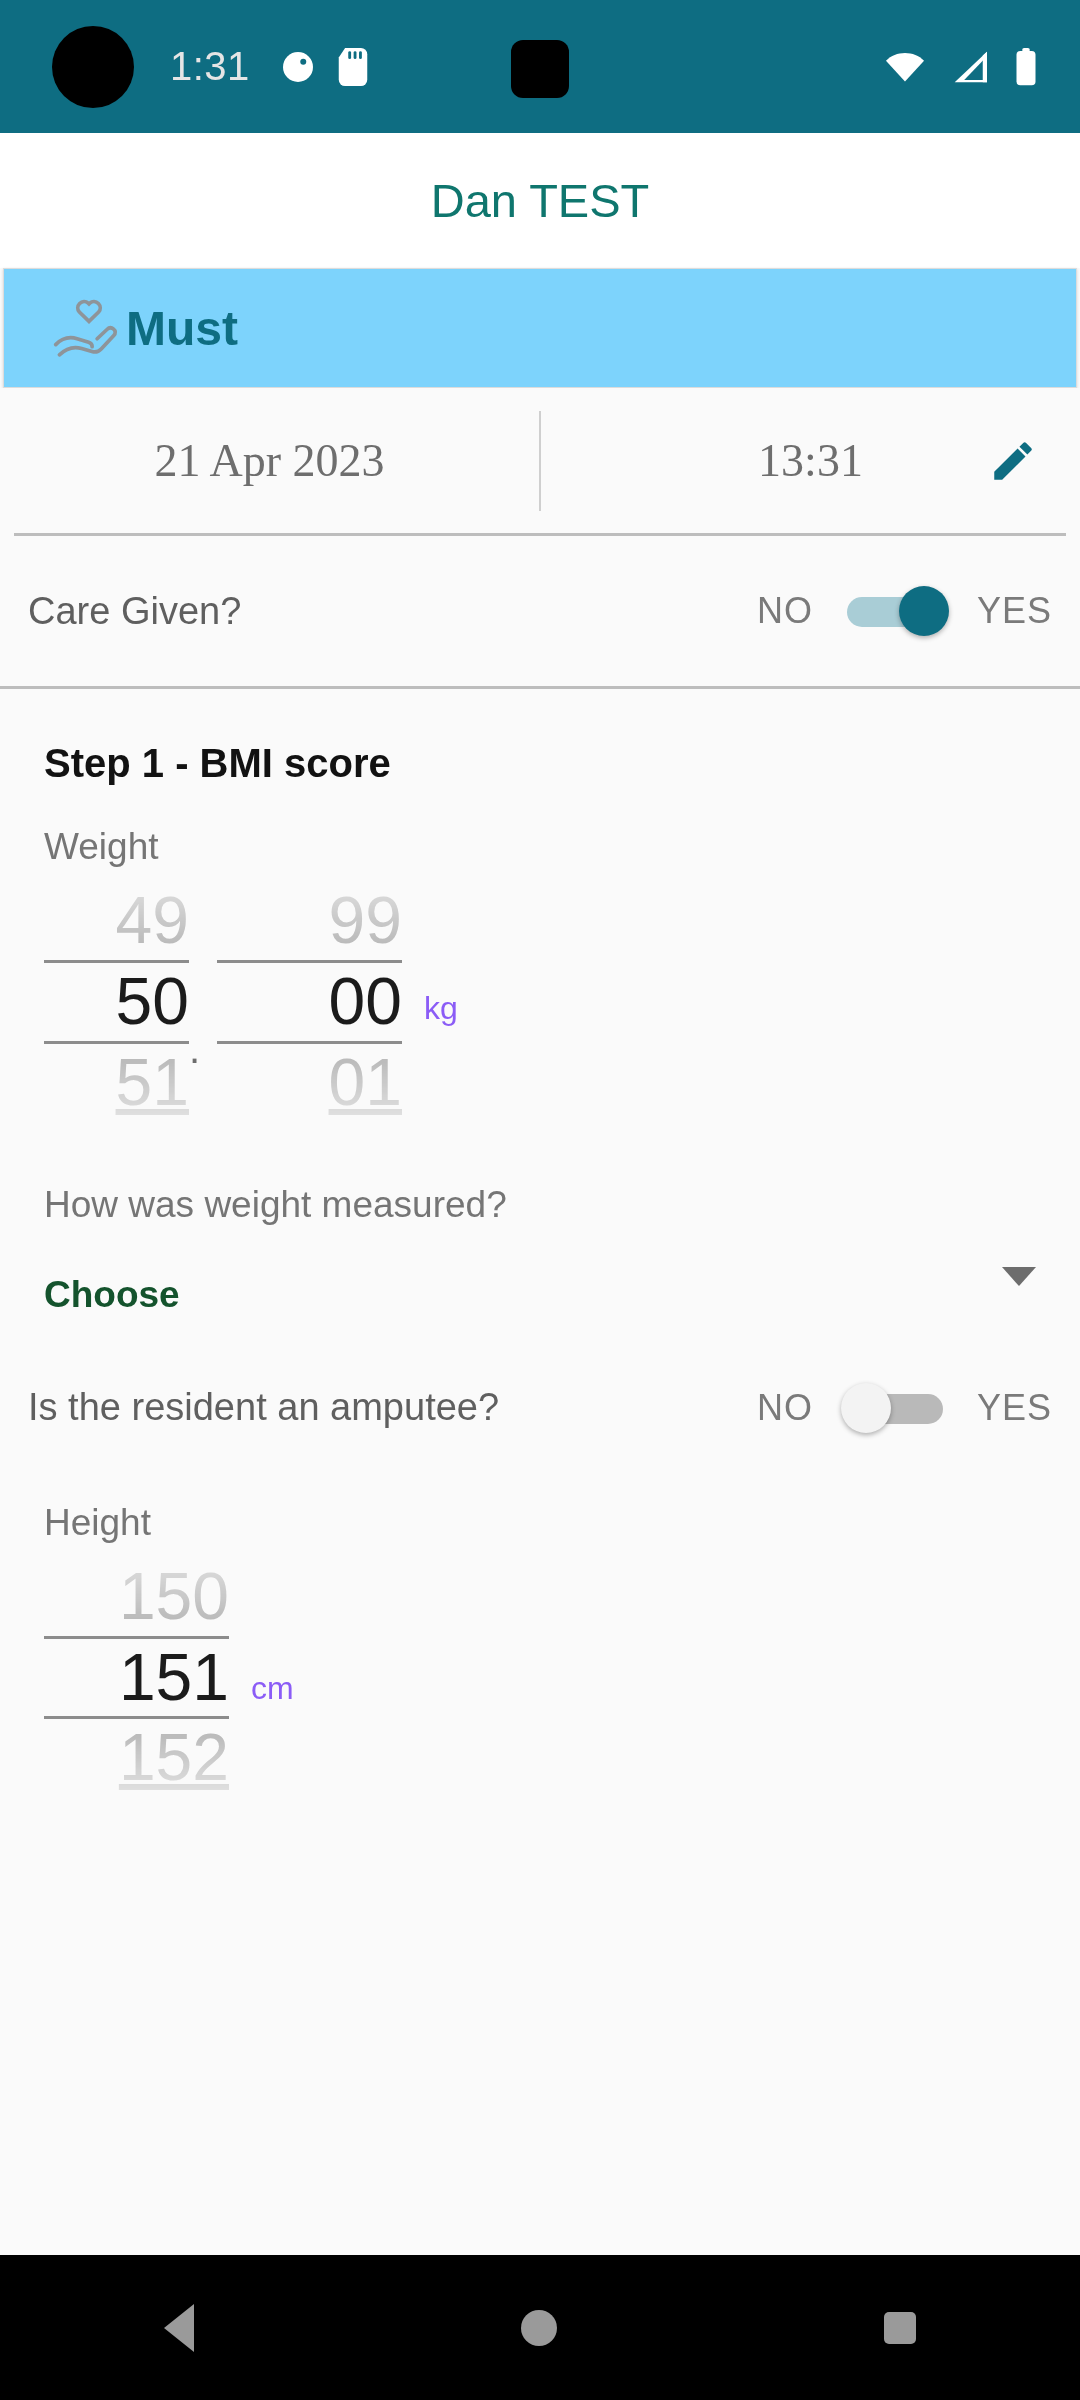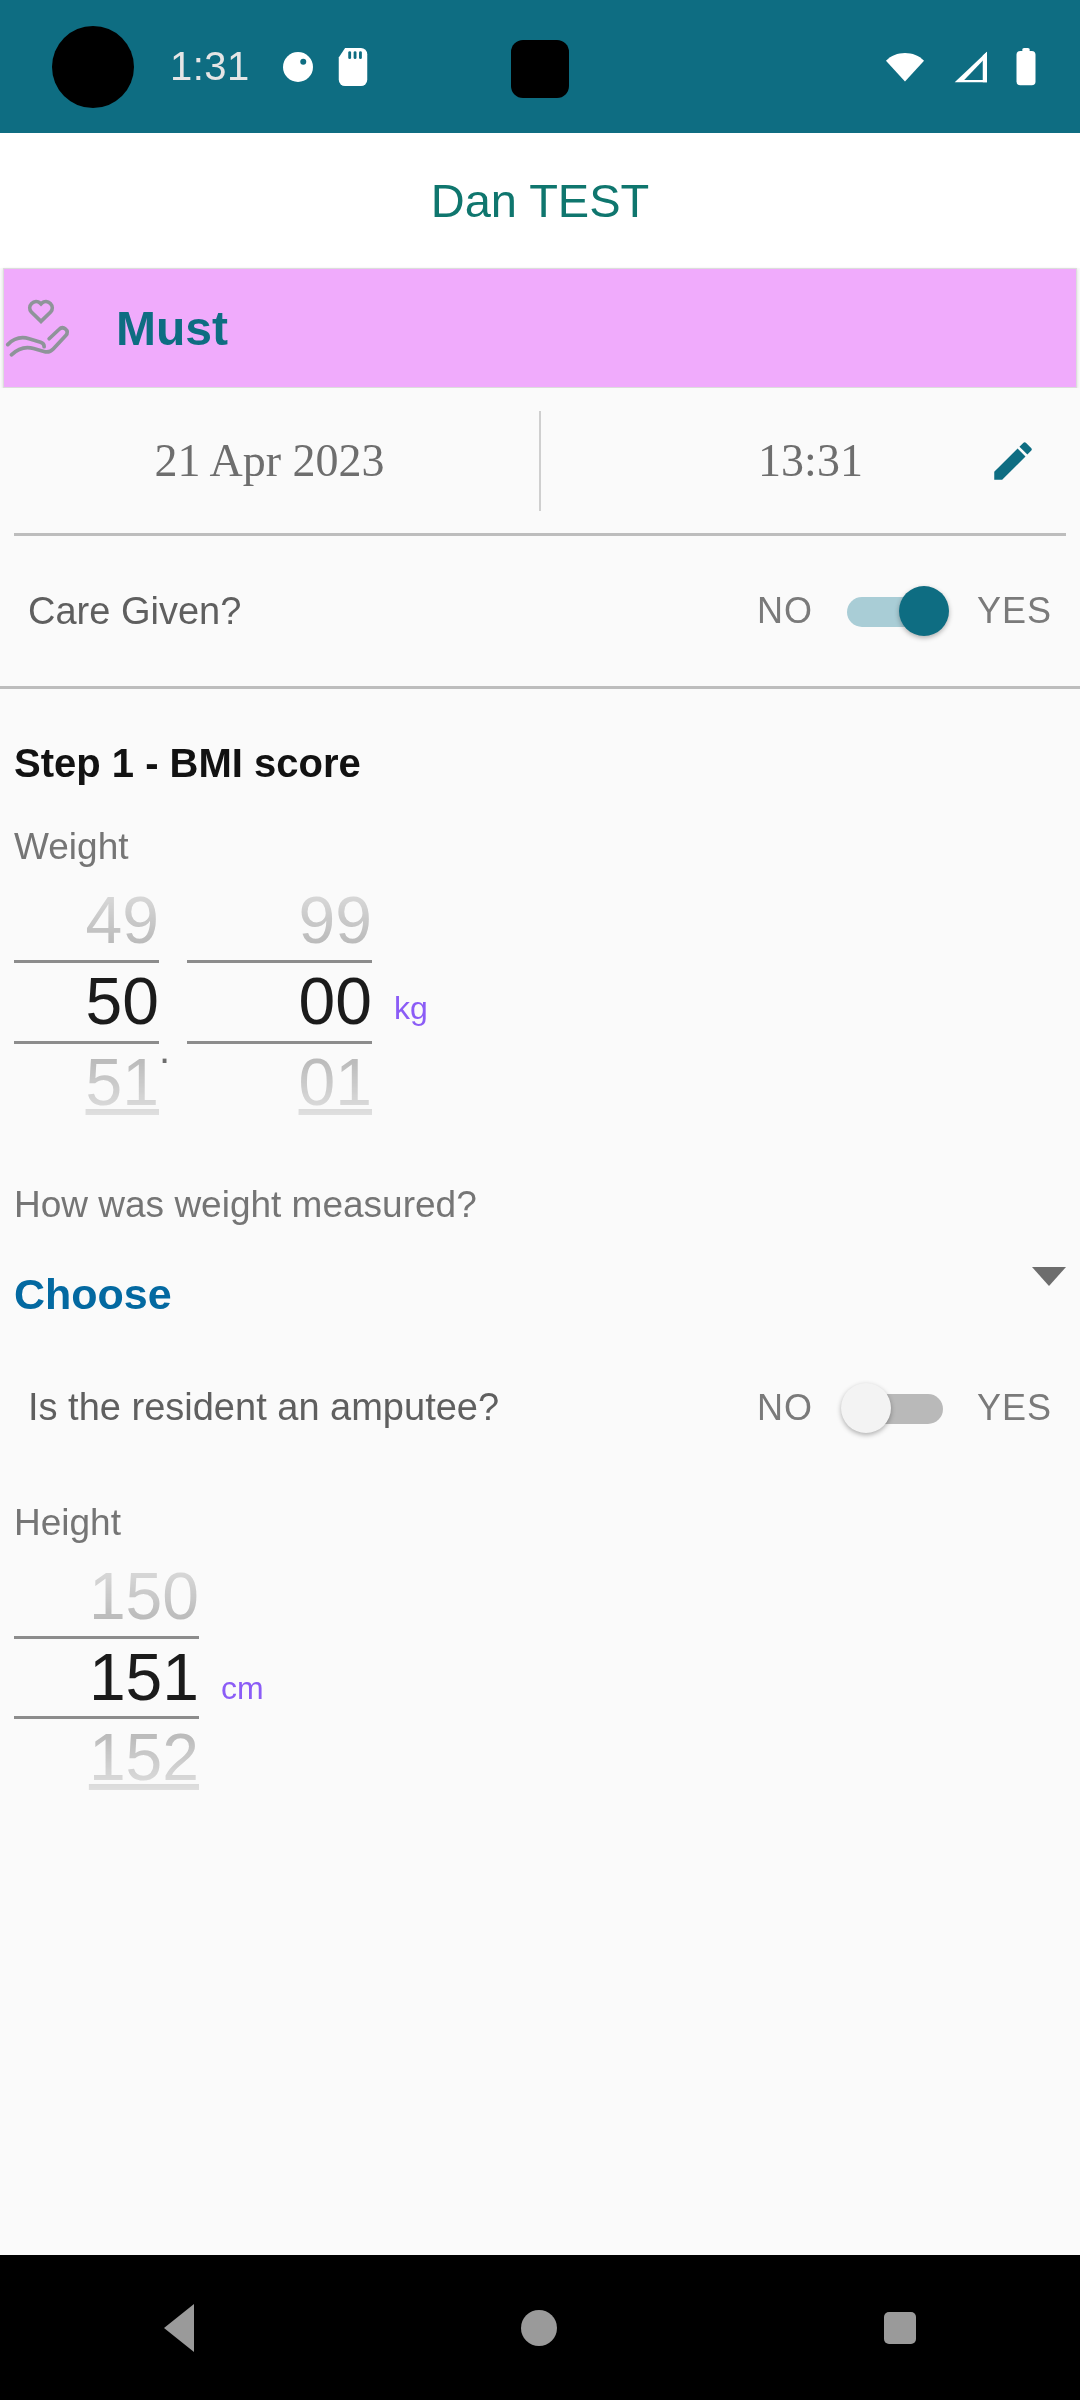--- a/index.html
+++ b/index.html
@@ -36,24 +36,24 @@
 
   
   .titlebar{
     height:135px; background:#ffffff;
     display:flex; align-items:center; justify-content:center;
   }
   .title-text{ font-size:47px; color:#0f766e; }
 
   
   .must-card{
-    margin:0 3px; height:120px; background:#f0abfc;
+    margin:0 3px; height:120px; background:#7dd3fc;
     border:1px solid #dcdcdc;
     box-shadow:0 1px 3px rgba(0,0,0,.14);
-    display:flex; align-items:center; gap:38px;
+    display:flex; align-items:center; padding-left:48px; 
   }
   .must-label{ color:#0e6d82; font-size:48px; font-weight:bold; }
 
   
   .body-area{ background:#fafafa; }
   .datetime-row{
     height:145px; display:flex; align-items:center; position:relative;font-family:Liberation Serif, serif;
   }
   .dt-cell{
     flex:1 1 0; display:flex; align-items:center; justify-content:center;
@@ -86,21 +86,21 @@
   .sw-knob{
     position:absolute; top:0; width:50px; height:50px; border-radius:50%;
     box-shadow:0 2px 5px rgba(0,0,0,.3);
   }
   .switch.on  .sw-track{ background:#a9cdd6; }
   .switch.on  .sw-knob { right:-6px; top:-2px; background:#0e6d82; }
   .switch.off .sw-track{ background:#b9b9b9; }
   .switch.off .sw-knob { left:-6px; top:-2px; background:#f3f3f3; }
 
   
-  .section{ padding:0 14px; }
+  .section{ padding:0 44px; }
   .step-title{
     font-size:40px; font-weight:bold; color:#121212; padding-top:52px;
   }
   .field-label{ font-size:37px; color:#757575; margin-top:40px; }
 
   
   .picker-row{ display:flex; align-items:flex-start; margin-top:14px; }
   .picker{ width:145px; text-align:right; }
   .picker.wide{ width:185px; }
   .pk-ghost{
@@ -123,21 +123,21 @@
   }
   .unit{
     color:#8b5cf6; font-size:32px; margin-top:108px; margin-left:22px;
   }
   .unit.tall{ margin-top:112px; }
 
   
   .dropdown{
     margin-top:26px; display:flex; align-items:center; height:86px;
   }
-  .dd-value{ color:#0369a1; font-size:43px; font-weight:bold; }
+  .dd-value{ color:#14532d; font-size:37px; font-weight:bold; }
   .dd-arrow{ margin-left:auto; }
   .caret{
     width:0; height:0; border-left:17px solid transparent;
     border-right:17px solid transparent; border-top:19px solid #6d6d6d;
   }
 
   
   .navbar{
     position:absolute; bottom:0; left:0; width:1080px; height:145px;
     background:#000; display:flex; align-items:center; justify-content:space-around;

